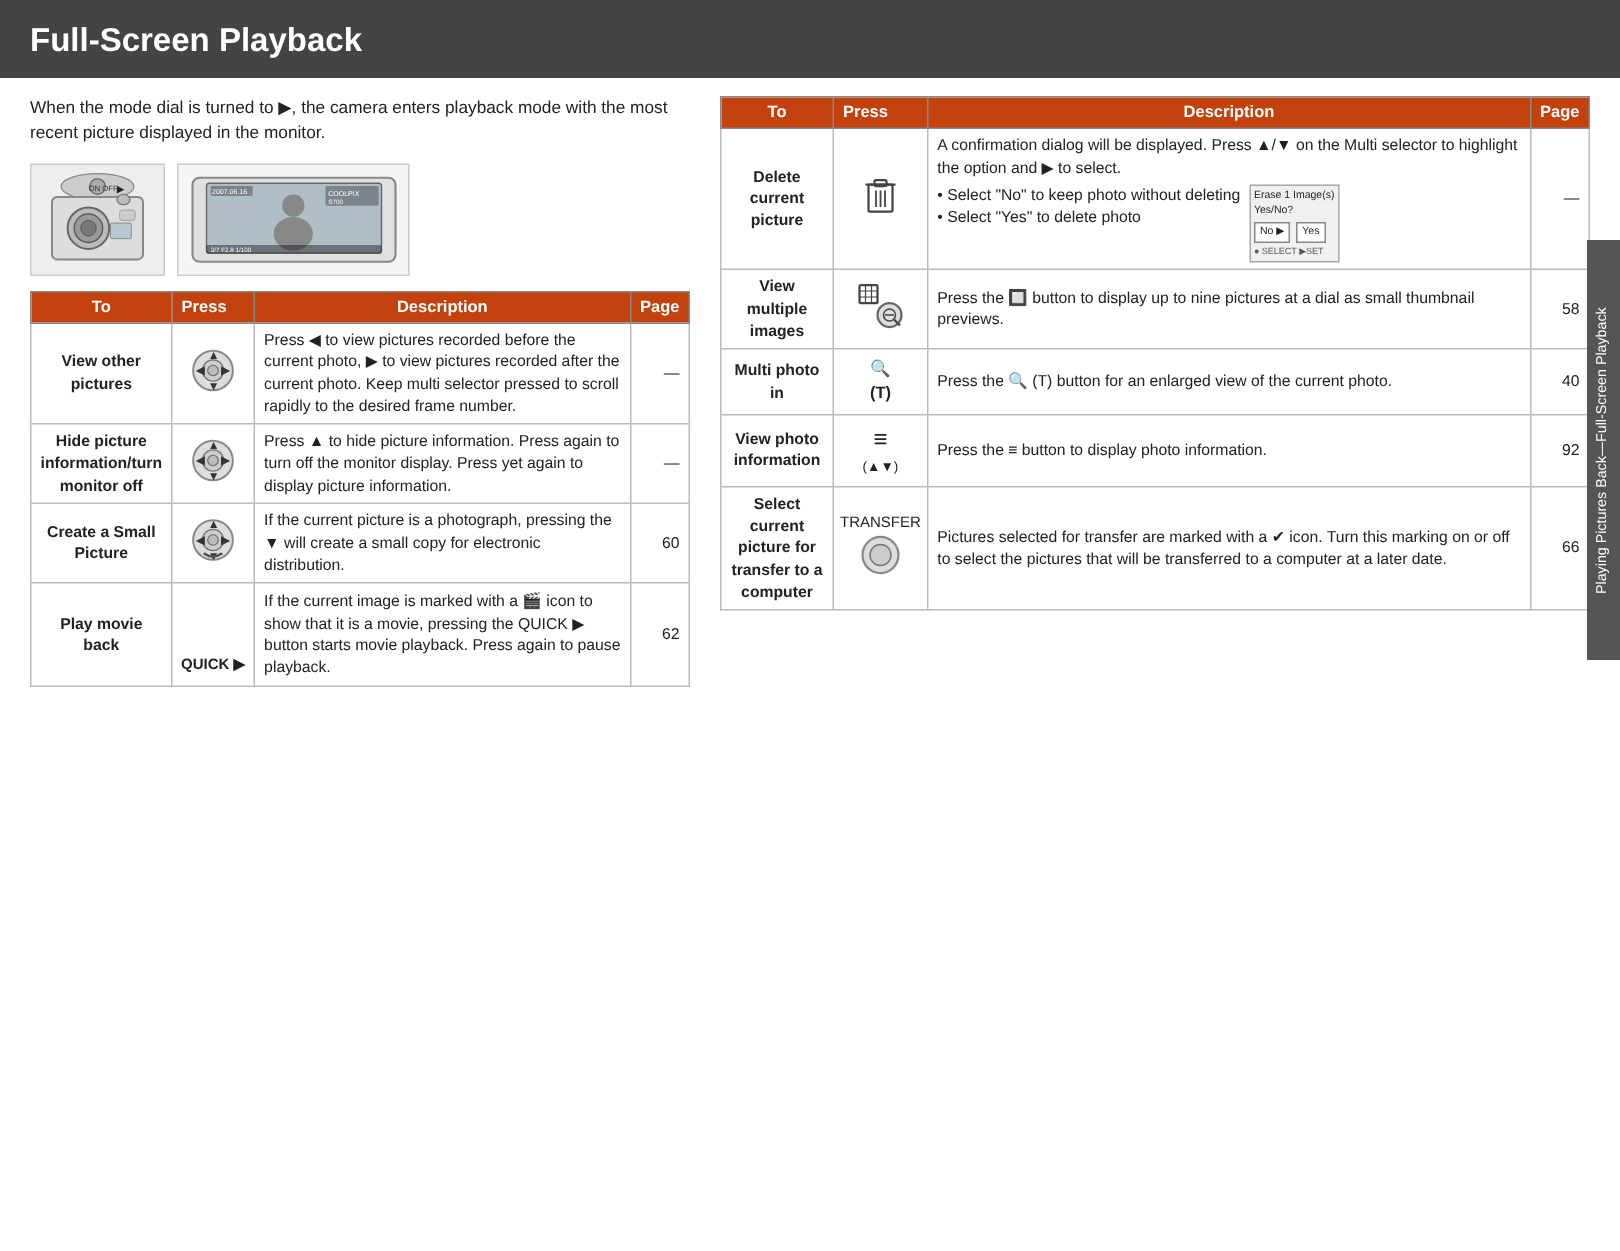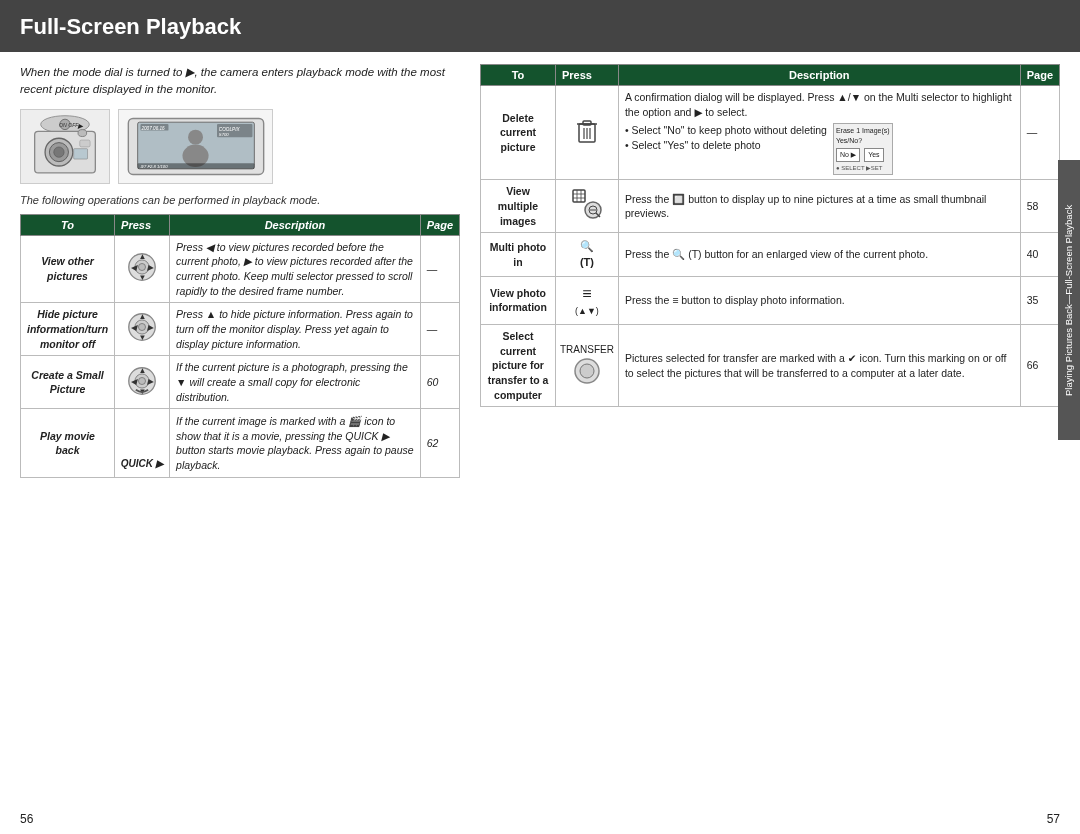--- a/index.html
+++ b/index.html
@@ -44,21 +44,20 @@
       display: flex;
       flex: 1;
       padding: 0 20px;
       gap: 20px;
     }
 
     
     .left-panel {
       width: 440px;
       flex-shrink: 0;
-      font-style: italic;
     }
 
     .intro-text {
       font-size: 11.5px;
       line-height: 1.5;
       margin-bottom: 10px;
     }
 
     .camera-images {
       display: flex;
@@ -110,40 +109,40 @@
     }
 
     
     table {
       width: 100%;
       border-collapse: collapse;
       font-size: 10.5px;
     }
 
     table th {
-      background: #14532d;
+      background: #c2410c;
       color: #fff;
       padding: 4px 6px;
       text-align: center;
       border: 1px solid #888;
       font-size: 11px;
       font-weight: bold;
     }
 
     table td {
       border: 1px solid #bbb;
       padding: 4px 6px;
       vertical-align: middle;
       line-height: 1.4;
     }
 
     .col-to { width: 75px; text-align: center; }
     .col-press { width: 55px; text-align: left; }
     .col-desc { }
-    .col-page { width: 32px; text-align: left; }
+    .col-page { width: 32px; text-align: right; }
 
     .to-label { font-weight: bold; font-size: 10.5px; text-align: center; margin-left: 12px; }
 
     
     .right-panel {
       flex: 1;
     }
 
     
     .side-tab {
@@ -241,21 +240,20 @@
               <rect x="100" y="14" width="38" height="14" rx="1" fill="rgba(0,0,0,0.3)"></rect>
               <text x="102" y="21" font-size="5" fill="#fff">COOLPIX</text>
               <text x="102" y="27" font-size="4.5" fill="#fff">S700</text>
 
               <rect x="15" y="56" width="125" height="6" rx="1" fill="rgba(0,0,0,0.4)"></rect>
               <text x="18" y="61" font-size="4.5" fill="#fff">3/7        F2.8  1/100</text>
             </svg>
           </div>
         </div>
 
-        <p class="operations-text">The following operations can be performed in playback mode.</p>
 
         <table>
           <thead>
             <tr>
               <th class="col-to">To</th>
               <th class="col-press">Press</th>
               <th class="col-desc">Description</th>
               <th class="col-page">Page</th>
             </tr>
           </thead>
@@ -381,21 +379,21 @@
                   <line x1="2" y1="10" x2="14" y2="10" stroke="#444" stroke-width="0.8"></line>
                   <line x1="6" y1="2" x2="6" y2="14" stroke="#444" stroke-width="0.8"></line>
                   <line x1="10" y1="2" x2="10" y2="14" stroke="#444" stroke-width="0.8"></line>
 
                   <circle cx="22" cy="22" r="8" fill="#ddd" stroke="#666" stroke-width="1.5"></circle>
                   <circle cx="22" cy="22" r="4" fill="none" stroke="#444" stroke-width="1"></circle>
                   <line x1="25" y1="25" x2="29" y2="29" stroke="#444" stroke-width="1.5"></line>
                   <line x1="19" y1="22" x2="25" y2="22" stroke="#444" stroke-width="1"></line>
                 </svg>
               </td>
-              <td class="col-desc">Press the 🔲 button to display up to nine pictures at a time as small thumbnail previews.</td>
+              <td class="col-desc">Press the 🔲 button to display up to nine pictures at a dial as small thumbnail previews.</td>
               <td class="col-page">58</td>
             </tr>
 
             <tr>
               <td class="col-to to-label">Multi photo in</td>
               <td class="col-press icon-cell">
                 <div style="font-size:10px; text-align:center;">
                   <div style="font-size:11px;">🔍</div>
                   <div style="font-weight:bold; font-size:11px;">(T)</div>
                 </div>
@@ -407,42 +405,38 @@
 
             <tr>
               <td class="col-to to-label">View photo<br>information</td>
               <td class="col-press icon-cell">
                 <div style="font-size:16px; text-align:center;">
                   ≡<br>
                   <span style="font-size:9px; display:flex; align-items:center; justify-content:center; gap:2px;">(▲▼)</span>
                 </div>
               </td>
               <td class="col-desc">Press the ≡ button to display photo information.</td>
-              <td class="col-page">35</td>
+              <td class="col-page">92</td>
             </tr>
 
             <tr>
               <td class="col-to to-label">Select current<br>picture for<br>transfer to a<br>computer</td>
               <td class="col-press icon-cell">
                 <div style="font-size:10px; font-weight:normal; text-align:center;">TRANSFER</div>
                 <svg width="28" height="28" viewBox="0 0 28 28" xmlns="http://www.w3.org/2000/svg">
                   <circle cx="14" cy="14" r="12" fill="#ddd" stroke="#888" stroke-width="1.5"></circle>
                   <circle cx="14" cy="14" r="7" fill="#ccc" stroke="#777" stroke-width="1"></circle>
                 </svg>
               </td>
               <td class="col-desc">Pictures selected for transfer are marked with a ✔ icon. Turn this marking on or off to select the pictures that will be transferred to a computer at a later date.</td>
               <td class="col-page">66</td>
             </tr>
           </tbody>
         </table>
       </div>
     </div>
 
-    <div class="footer">
-      <span>56</span>
-      <span>57</span>
-    </div>
   </div>
 
   <div class="side-tab">
     <span>Playing Pictures Back—Full-Screen Playback</span>
   </div>
 </div>
 
 </body></html>

